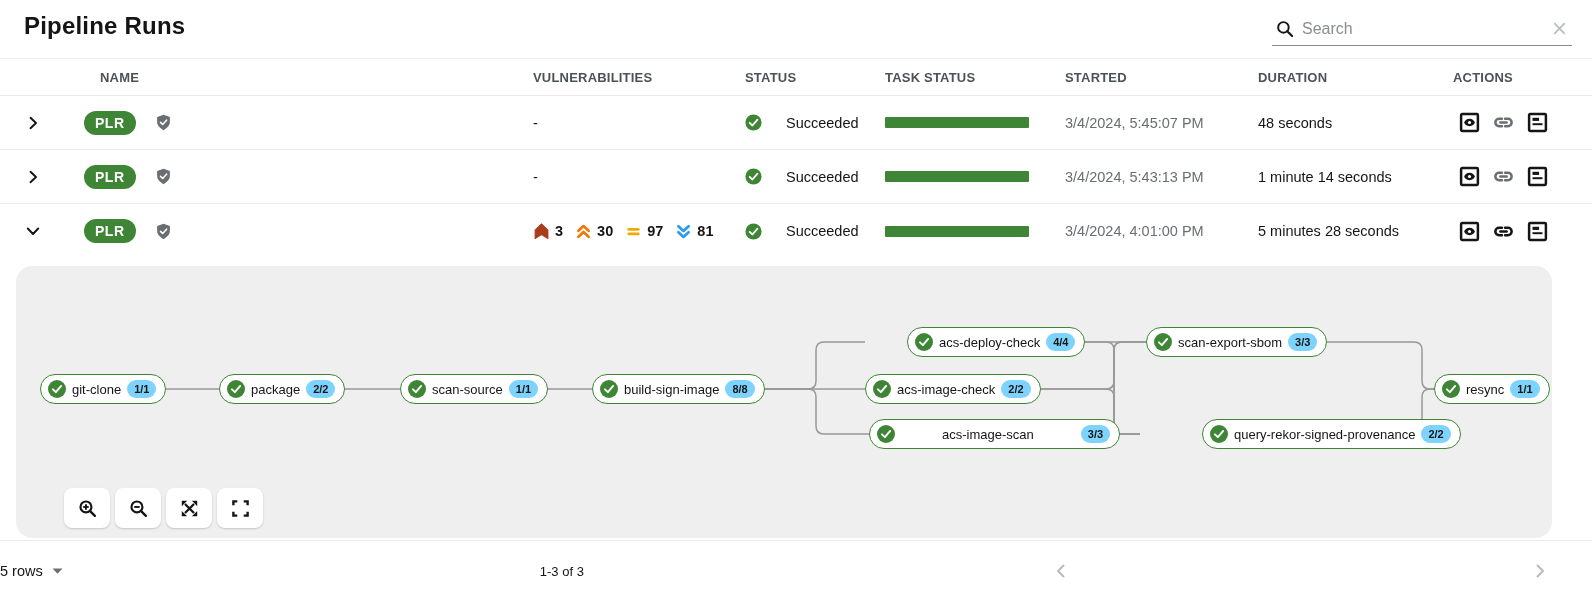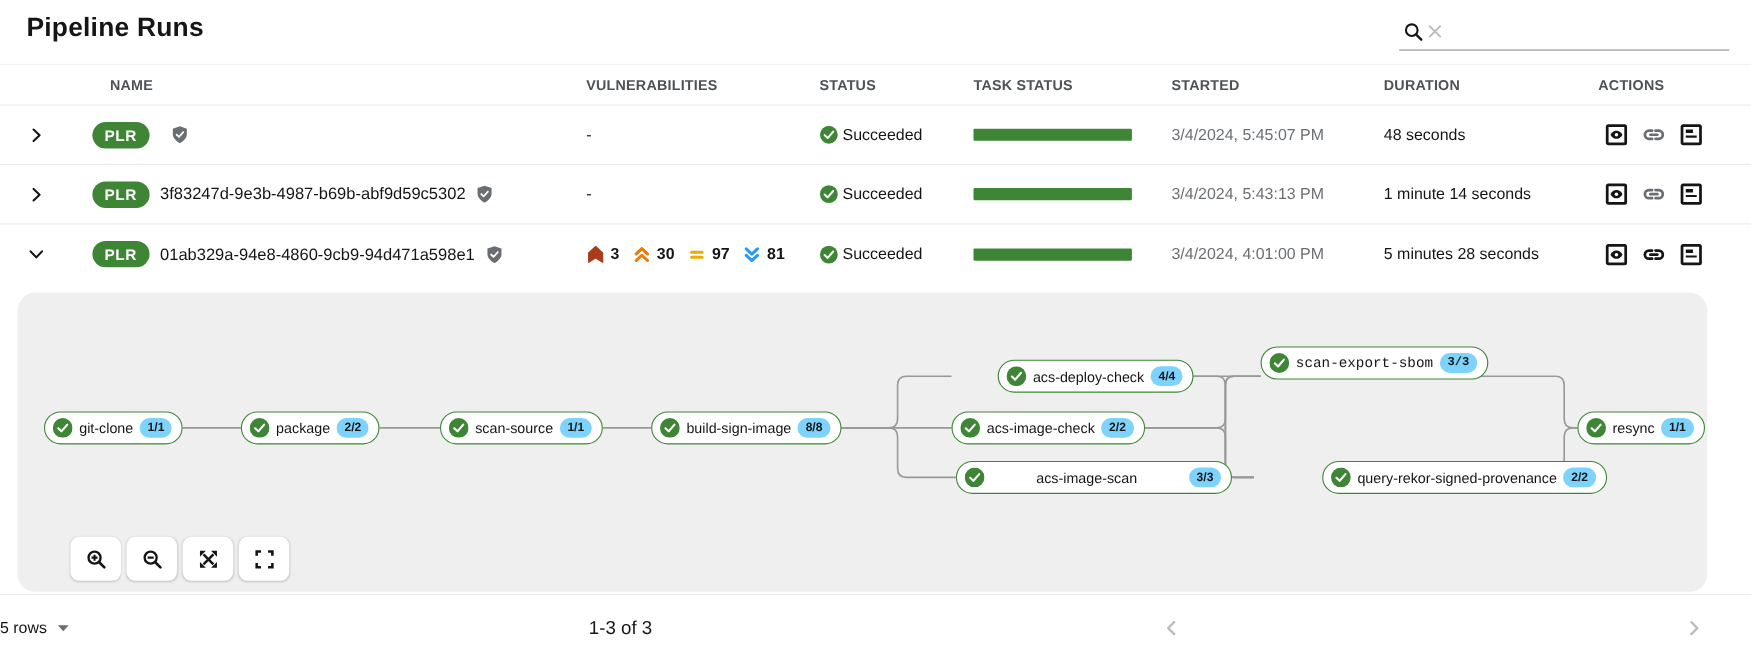--- a/index.html
+++ b/index.html
@@ -27,21 +27,21 @@
   .trow.expanded { border-bottom: none; }
   .cell { display: flex; align-items: center; font-size: 14.5px; }
   .c-expand { padding-left: 21px; }
   .expand-btn { border: none; background: none; cursor: pointer; line-height: 0; padding: 4px; color: #151515; }
   .expand-btn .chev-down { display: none; }
   .trow.expanded .chev-down { display: inline; }
   .plr-badge { background: var(--green, #3e8635); color: #fff; font-weight: 700; font-size: 14px; border-radius: 13px; padding: 4px 11px; margin-right: 10px; letter-spacing: .5px; }
   .run-name { color: #151515; text-decoration: none; font-size: 15px; cursor: pointer; }
   .shield { margin-left: 9px; }
   .sev-item { display: inline-flex; align-items: center; gap: 5px; margin-right: 12px; font-weight: 700; font-size: 14.5px; }
-  .status-text { margin-left: 4px; text-align: right; }
+  .status-text { margin-left: 24px; text-align: right; }
   .task-bar { width: 144px; height: 11px; background: var(--bar, #3e8635); border-radius: 1px; }
   .started-text { color: #6a6e73; }
   .c-actions { gap: 11px; padding-left: 5px; }
   .action-btn { border: none; background: none; cursor: pointer; line-height: 0; padding: 1px; color: #151515; }
   .action-btn.link-act { color: #6a6e73; }
   .trow.expanded .action-btn.link-act { color: #151515; }
 
   
   .graph-panel { position: relative; margin: 8px 40px 0 16px; height: 272px; background: var(--graph-bg, #efefef); border-radius: 16px; }
   .graph-edges { position: absolute; left: 0; top: 0; }
@@ -49,34 +49,35 @@
   .node-label { font-size: 13px; color: #151515; white-space: nowrap; }
   .node-badge { font-size: 11px; font-weight: 700; color: #151515; background: #7dd3fc; border-radius: 9px; padding: 3px 7px; white-space: nowrap; }
   .graph-controls { position: absolute; left: 48px; bottom: 10px; display: flex; gap: 5px; }
   .gc-btn { width: 46px; height: 40px; background: #fff; border: none; border-radius: 8px; box-shadow: 0 1px 2px rgba(0,0,0,.18); cursor: pointer; display: flex; align-items: center; justify-content: center; color: #151515; }
 
   .table-bottom-line { border-bottom: 1px solid #ebebeb; margin-top: 2px; }
 
   
   .table-footer { display: flex; align-items: center; justify-content: space-between; padding: 18px 40px 0 0; gap: 0; }
   .rows-select { display: inline-flex; align-items: center; gap: 9px; border: none; background: none; font-size: 14.5px; color: #151515; cursor: pointer; margin-right: 52px; font-family: inherit; }
-  .range-label { font-size: 17px; margin-right: 40px; }
+  .range-label { font-size: 13px; margin-right: 40px; }
   .page-btn { border: none; background: none; cursor: default; color: #b8bbbe; line-height: 0; padding: 4px; }
   .page-btn.prev { margin-right: 30px; }
 </style>
 </head>
 <body>
 
 <div class="page-header">
   <h1 class="page-title">Pipeline Runs</h1>
   <div class="search-box">
     <svg class="mag" width="18" height="18" viewBox="0 0 16 16">
         <circle cx="6.6" cy="6.6" r="4.7" fill="none" stroke="#151515" stroke-width="1.7"></circle>
         <line x1="10.2" y1="10.2" x2="14.3" y2="14.3" stroke="#151515" stroke-width="1.9" stroke-linecap="round"></line>
       </svg>
+    <input class="search-input" type="text" placeholder="Search" style="">
     <button class="clear-btn">
       <svg width="17" height="17" viewBox="0 0 16 16">
           <path d="M3.5 3.5 L12.5 12.5 M12.5 3.5 L3.5 12.5" stroke="#b8bbbe" stroke-width="1.6" stroke-linecap="round"></path>
         </svg>
     </button>
   </div>
 </div>
 
 <div class="grid-cols thead">
   <div class="th"></div>
@@ -151,21 +152,20 @@
     <div class="cell c-expand">
       <button class="expand-btn">
         <svg class="chev-right" width="16" height="16" viewBox="0 0 16 16">
             <path d="M5.5 2.8 L11 8 L5.5 13.2" fill="none" stroke="currentColor" stroke-width="1.9" stroke-linecap="round" stroke-linejoin="round"></path>
           </svg>
         
       </button>
     </div>
     <div class="cell c-name">
       <span class="plr-badge">PLR</span>
-      <a class="run-name">3f83247d-9e3b-4987-b69b-abf9d59c5302</a>
       <svg class="shield" width="17" height="17" viewBox="0 0 16 16">
           <path d="M8 0.8 L14 2.8 V7.6 C14 11.6 9.6 14.4 8 15.2 C6.4 14.4 2 11.6 2 7.6 V2.8 Z" fill="#6a6e73"></path>
           <path d="M5.2 7.9 L7.2 9.9 L10.9 5.8" fill="none" stroke="#fff" stroke-width="1.5" stroke-linecap="round" stroke-linejoin="round"></path>
         </svg>
     </div>
     <div class="cell c-vuln">-</div>
     <div class="cell c-status">
       <svg width="17" height="17" viewBox="0 0 16 16">
           <circle cx="8" cy="8" r="7.6" fill="#3e8635"></circle>
           <path d="M4.4 8.3 L7 10.8 L11.7 5.3" fill="none" stroke="#fff" stroke-width="1.7" stroke-linecap="round" stroke-linejoin="round"></path>
@@ -209,21 +209,20 @@
     <div class="cell c-expand">
       <button class="expand-btn">
         
         <svg class="chev-down" width="16" height="16" viewBox="0 0 16 16">
             <path d="M2.8 5.5 L8 11 L13.2 5.5" fill="none" stroke="currentColor" stroke-width="1.9" stroke-linecap="round" stroke-linejoin="round"></path>
           </svg>
       </button>
     </div>
     <div class="cell c-name">
       <span class="plr-badge">PLR</span>
-      <a class="run-name">01ab329a-94e8-4860-9cb9-94d471a598e1</a>
       <svg class="shield" width="17" height="17" viewBox="0 0 16 16">
           <path d="M8 0.8 L14 2.8 V7.6 C14 11.6 9.6 14.4 8 15.2 C6.4 14.4 2 11.6 2 7.6 V2.8 Z" fill="#6a6e73"></path>
           <path d="M5.2 7.9 L7.2 9.9 L10.9 5.8" fill="none" stroke="#fff" stroke-width="1.5" stroke-linecap="round" stroke-linejoin="round"></path>
         </svg>
     </div>
     <div class="cell c-vuln">
   <span class="sev-item sev-critical">
     <svg width="17" height="17" viewBox="0 0 16 16">
             <path d="M8 0.9 L14 6.6 V14.6 L8 10.9 L2 14.6 V6.6 Z" fill="var(--sev-critical,#a93c1a)" stroke="var(--sev-critical,#a93c1a)" stroke-width="1" stroke-linejoin="round"></path>
           </svg>
@@ -360,21 +359,21 @@
     <span class="node-badge">2/2</span>
   </div>
       <div class="task-node" style="left: 853px; top: 153px; gap: 47px;">
     <svg width="18" height="18" viewBox="0 0 16 16">
           <circle cx="8" cy="8" r="8" fill="var(--green,#3e8635)"></circle>
           <path d="M4.4 8.3 L7 10.8 L11.7 5.3" fill="none" stroke="#fff" stroke-width="1.7" stroke-linecap="round" stroke-linejoin="round"></path>
         </svg>
     <span class="node-label">acs-image-scan</span>
     <span class="node-badge">3/3</span>
   </div>
-      <div class="task-node" style="left: 1130px; top: 49px; font-family: Liberation Mono, monospace;">
+      <div class="task-node" style="left: 1130px; top: 61px;">
     <svg width="18" height="18" viewBox="0 0 16 16">
           <circle cx="8" cy="8" r="8" fill="var(--green,#3e8635)"></circle>
           <path d="M4.4 8.3 L7 10.8 L11.7 5.3" fill="none" stroke="#fff" stroke-width="1.7" stroke-linecap="round" stroke-linejoin="round"></path>
         </svg>
     <span class="node-label">scan-export-sbom</span>
     <span class="node-badge">3/3</span>
   </div>
       <div class="task-node" style="left: 1186px; top: 153px;">
     <svg width="18" height="18" viewBox="0 0 16 16">
           <circle cx="8" cy="8" r="8" fill="var(--green,#3e8635)"></circle>

